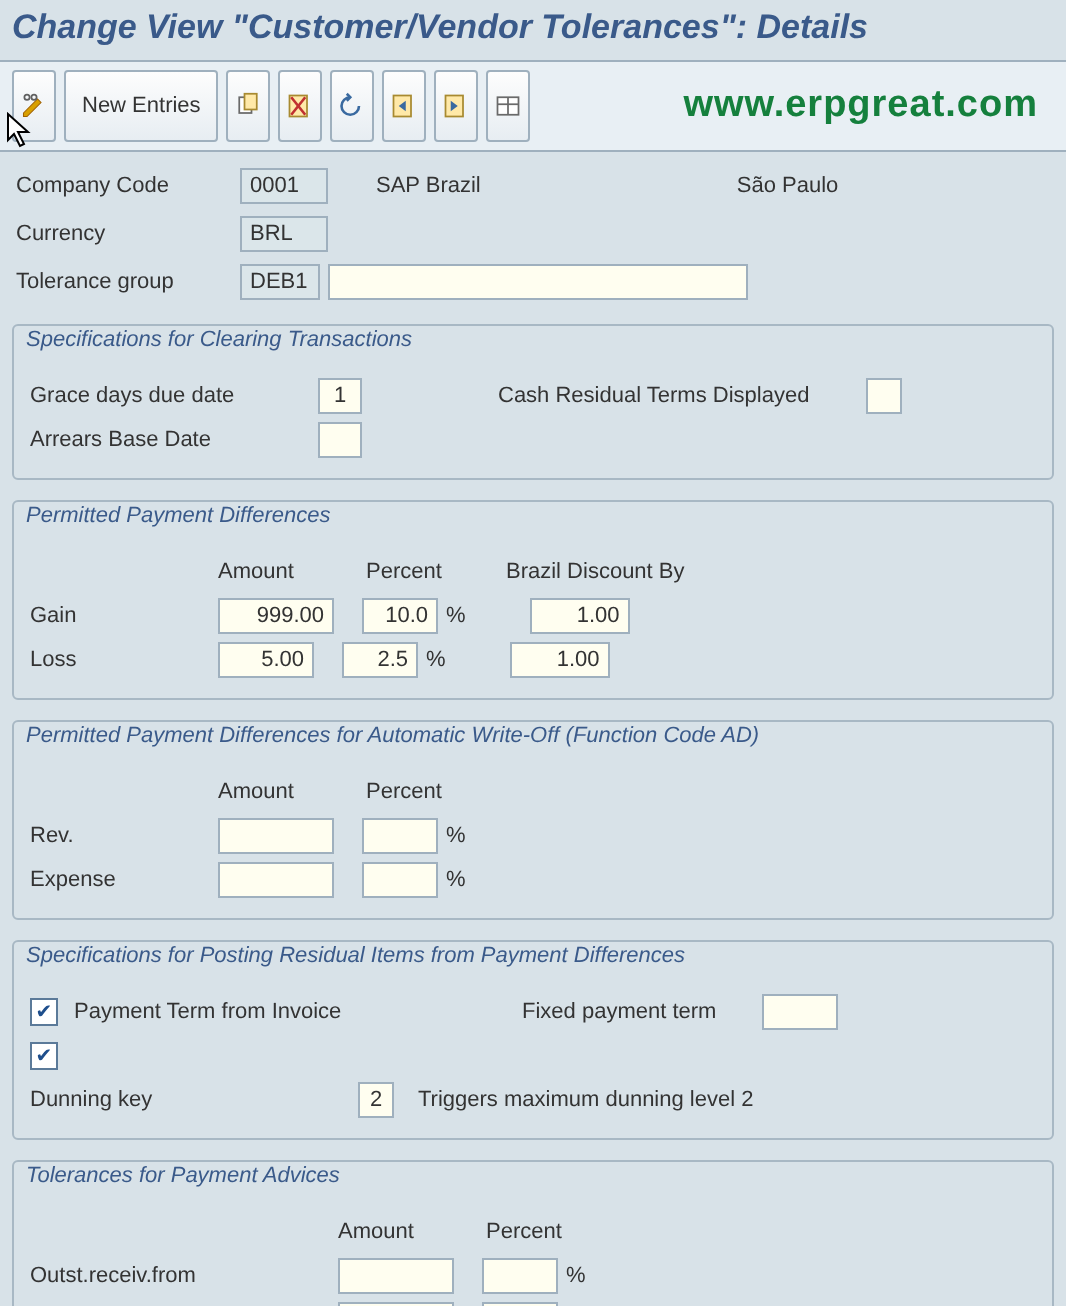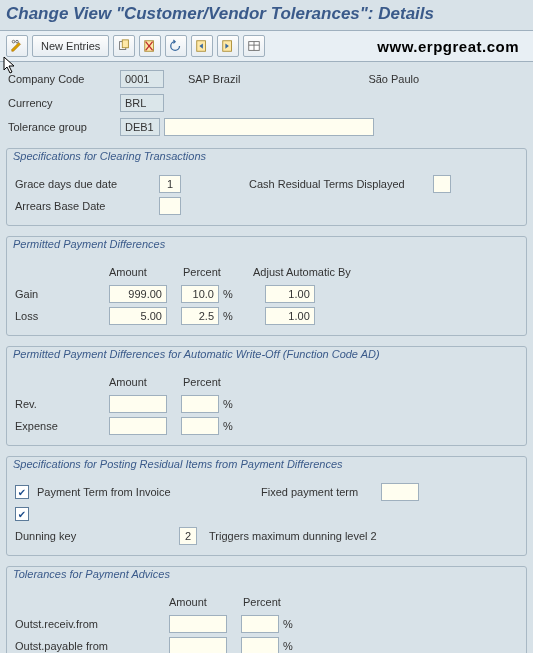--- a/index.html
+++ b/index.html
@@ -26,38 +26,38 @@
     align-items: center;
     gap: 4px;
     padding: 4px 6px;
     background: #e8eff4;
     border-bottom: 1px solid #9fb0be;
   }
   .tb-btn {
     display: inline-flex;
     align-items: center;
     justify-content: center;
-    height: 22px;
+    height: 36px;
     min-width: 22px;
     border: 1px solid #9fb0be;
     border-radius: 2px;
     background: linear-gradient(#fdfdfd,#e7edf2);
     font-size: 12px;
     padding: 0 3px;
     cursor: pointer;
   }
   .tb-btn.text {
     padding: 0 8px;
     font-size: 11px;
   }
   .watermark {
     margin-left: auto;
-    font-size: 15px;
+    font-size: 19px;
     font-weight: bold;
-    color: #000000;
+    color: #15803d;
     letter-spacing: 0.5px;
     padding-right: 8px;
     font-family: Arial, sans-serif;
   }
   .form-area {
     padding: 6px;
   }
   .header-row {
     display: flex;
     align-items: center;
@@ -211,34 +211,34 @@
       <span class="rw-field" style="width:22px"></span>
     </div>
   </div>
 
   <div class="group">
     <div class="group-title">Permitted Payment Differences</div>
     <div class="row">
       <span class="col-lbl-s"></span>
       <span style="width:70px">Amount</span>
       <span style="width:66px">Percent</span>
-      <span style="width:120px">Adjust Automatic By</span>
+      <span style="width:120px">Brazil Discount By</span>
     </div>
     <div class="row">
       <span class="col-lbl-s">Gain</span>
       <span class="rw-field" style="width:58px;text-align:right">999.00</span>
       <span style="width:6px"></span>
       <span class="rw-field" style="width:38px;text-align:right">10.0</span>
       <span class="pct">%</span>
       <span style="width:24px"></span>
       <span class="rw-field" style="width:50px;text-align:right">1.00</span>
     </div>
     <div class="row">
       <span class="col-lbl-s">Loss</span>
-      <span class="rw-field" style="width:58px;text-align:right">5.00</span>
+      <span class="rw-field" style="width:48px;text-align:right">5.00</span>
       <span style="width:6px"></span>
       <span class="rw-field" style="width:38px;text-align:right">2.5</span>
       <span class="pct">%</span>
       <span style="width:24px"></span>
       <span class="rw-field" style="width:50px;text-align:right">1.00</span>
     </div>
   </div>
 
   <div class="group">
     <div class="group-title">Permitted Payment Differences for Automatic Write-Off (Function Code AD)</div>

